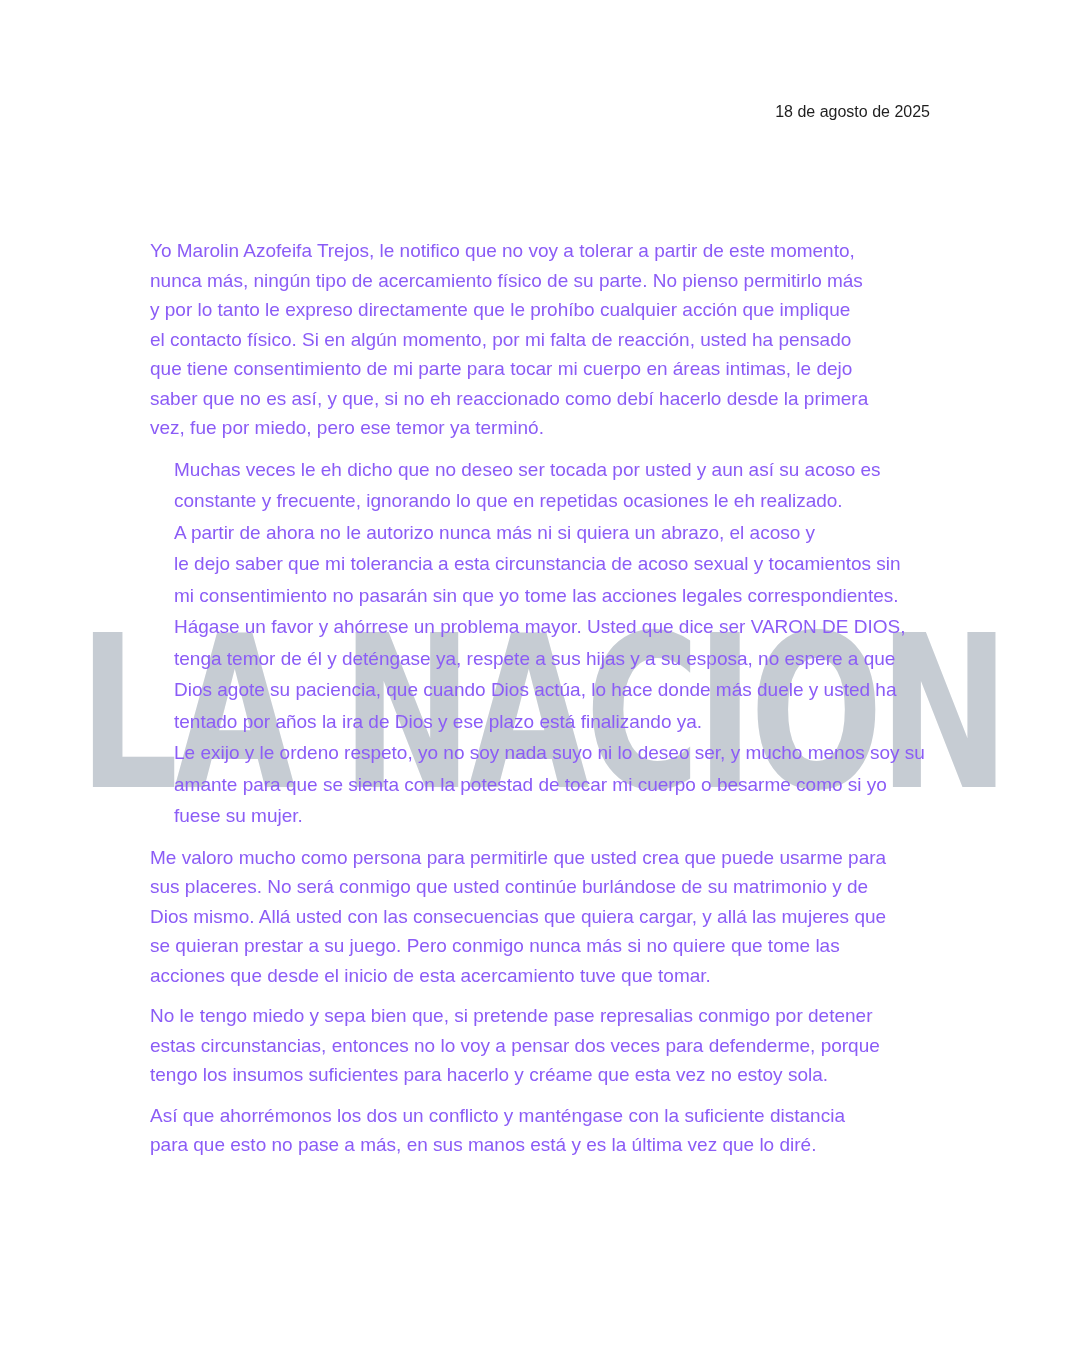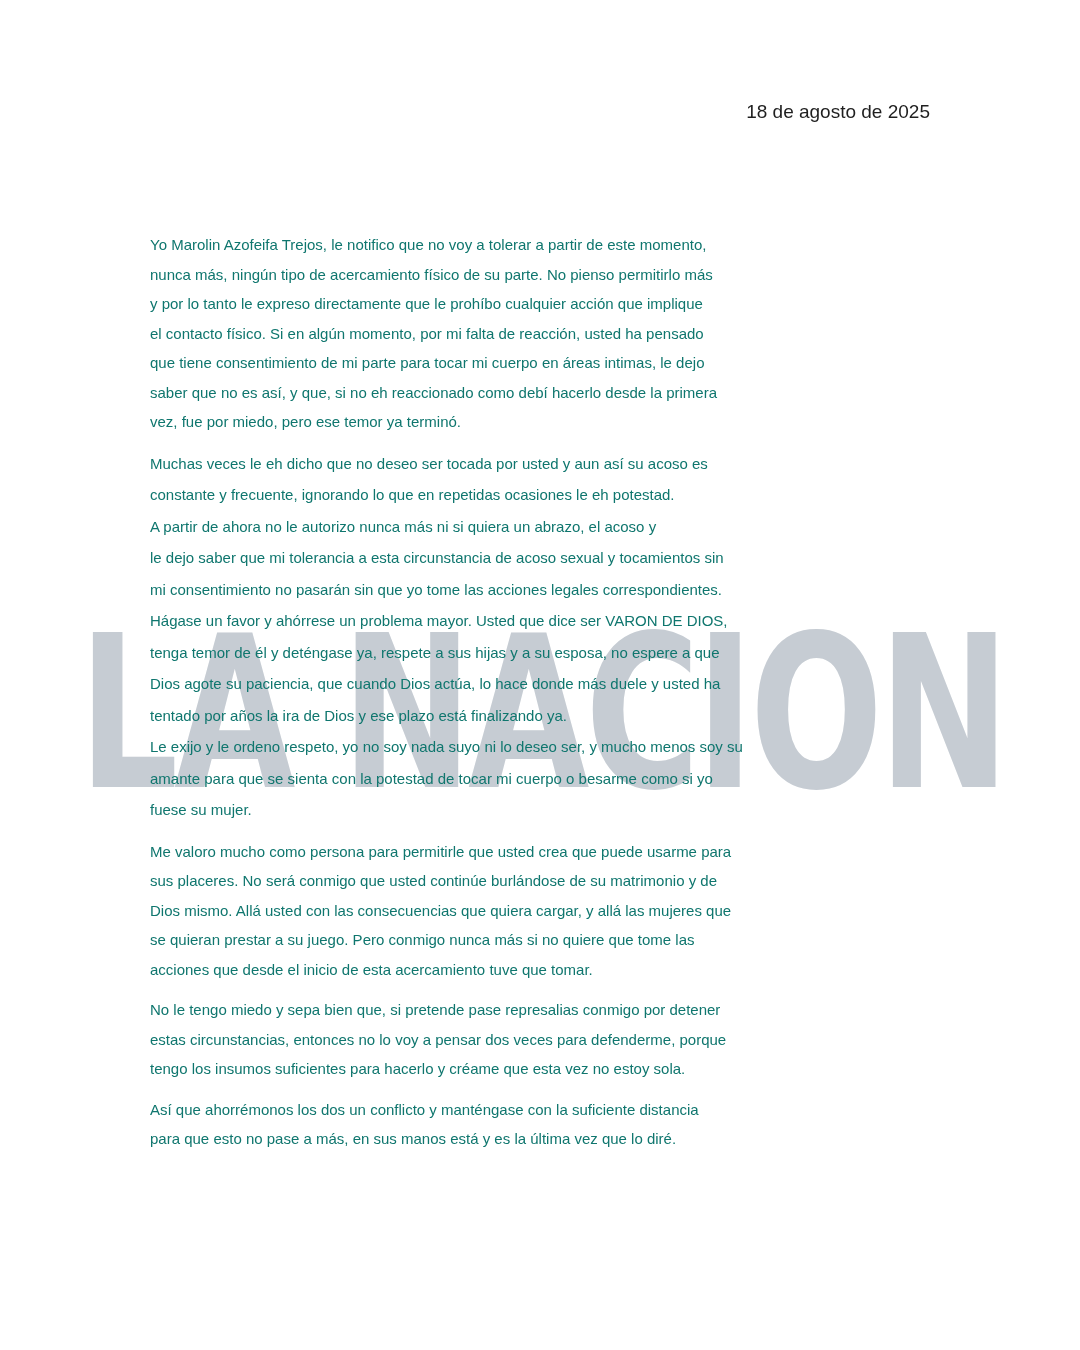--- a/index.html
+++ b/index.html
@@ -39,45 +39,46 @@
       transform: scaleX(0.74);
       transform-origin: center;
       white-space: nowrap;
       text-transform: none;
       user-select: none;
     }
     .date {
       position: absolute;
       top: 99px;
       right: 150px;
-      font-size: 19px;
+      font-size: 16px;
       line-height: 26px;
       color: #1f1f1f;
       z-index: 1;
     }
     .body-text {
       position: absolute;
       left: 150px;
-      top: 230px;
+      top: 236px;
       width: 800px;
       z-index: 1;
-      font-size: 15px;
+      font-size: 19px;
       line-height: 29.5px;
-      color: #0f766e;
+      color: #8b5cf6;
     }
     .para {
       margin: 0 0 11px 0;
       text-align: left;
     }
     .line {
       display: block;
       white-space: nowrap;
     }
     .para.compact .line {
       line-height: 31.5px;
+      margin-left: 24px;
     }
   </style>
 </head>
 <body>
 
 <div class="page">
 
   <div class="watermark">LA NACION</div>
 
   <div class="date">18 de agosto de 2025</div>
@@ -89,21 +90,21 @@
       <span class="line">nunca más, ningún tipo de acercamiento físico de su parte. No pienso permitirlo más</span>
       <span class="line">y por lo tanto le expreso directamente que le prohíbo cualquier acción que implique</span>
       <span class="line">el contacto físico. Si en algún momento, por mi falta de reacción, usted ha pensado</span>
       <span class="line">que tiene consentimiento de mi parte para tocar mi cuerpo en áreas intimas, le dejo</span>
       <span class="line">saber que no es así, y que, si no eh reaccionado como debí hacerlo desde la primera</span>
       <span class="line">vez, fue por miedo, pero ese temor ya terminó.</span>
     </p>
 
     <p class="para compact">
       <span class="line">Muchas veces le eh dicho que no deseo ser tocada por usted y aun así su acoso es</span>
-      <span class="line">constante y frecuente, ignorando lo que en repetidas ocasiones le eh potestad.</span>
+      <span class="line">constante y frecuente, ignorando lo que en repetidas ocasiones le eh realizado.</span>
       <span class="line">A partir de ahora no le autorizo nunca más ni si quiera un abrazo, el acoso y</span>
       <span class="line">le dejo saber que mi tolerancia a esta circunstancia de acoso sexual y tocamientos sin</span>
       <span class="line">mi consentimiento no pasarán sin que yo tome las acciones legales correspondientes.</span>
       <span class="line">Hágase un favor y ahórrese un problema mayor. Usted que dice ser VARON DE DIOS,</span>
       <span class="line">tenga temor de él y deténgase ya, respete a sus hijas y a su esposa, no espere a que</span>
       <span class="line">Dios agote su paciencia, que cuando Dios actúa, lo hace donde más duele y usted ha</span>
       <span class="line">tentado por años la ira de Dios y ese plazo está finalizando ya.</span>
       <span class="line">Le exijo y le ordeno respeto, yo no soy nada suyo ni lo deseo ser, y mucho menos soy su</span>
       <span class="line">amante para que se sienta con la potestad de tocar mi cuerpo o besarme como si yo</span>
       <span class="line">fuese su mujer.</span>

